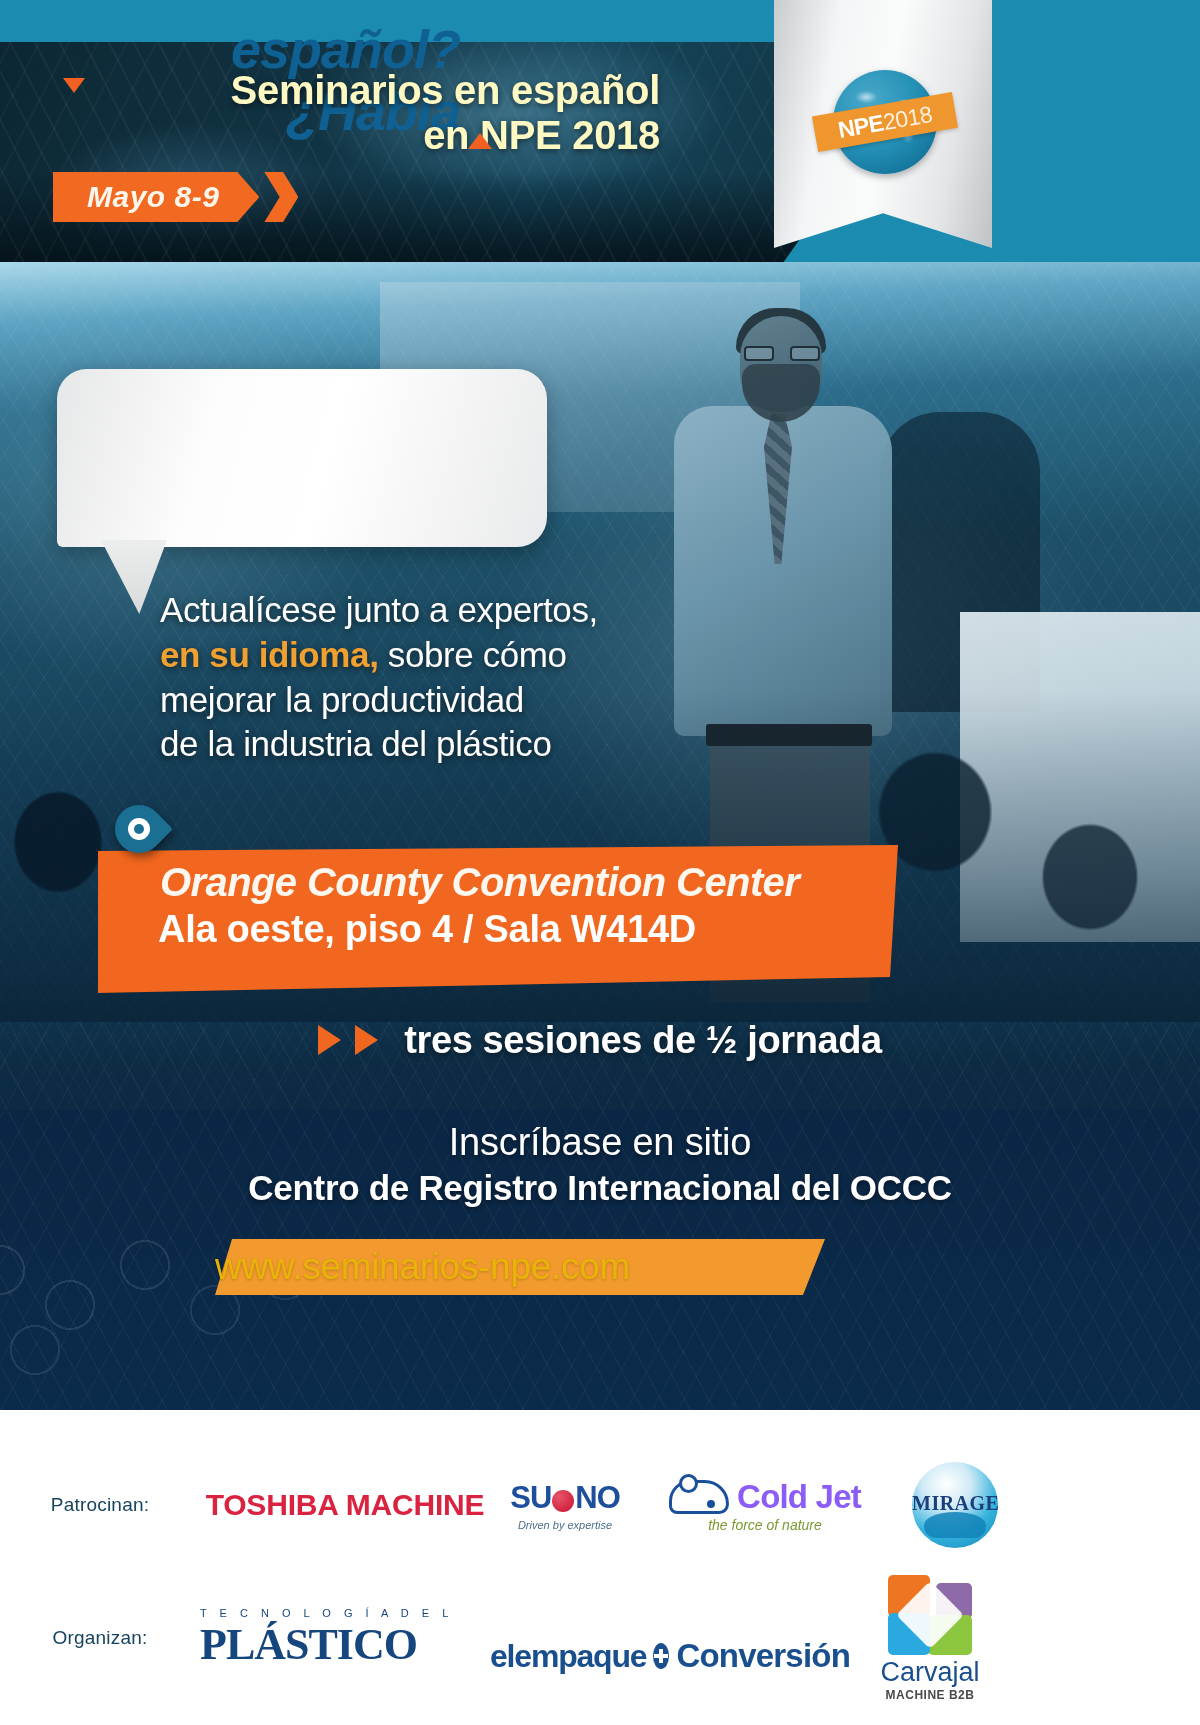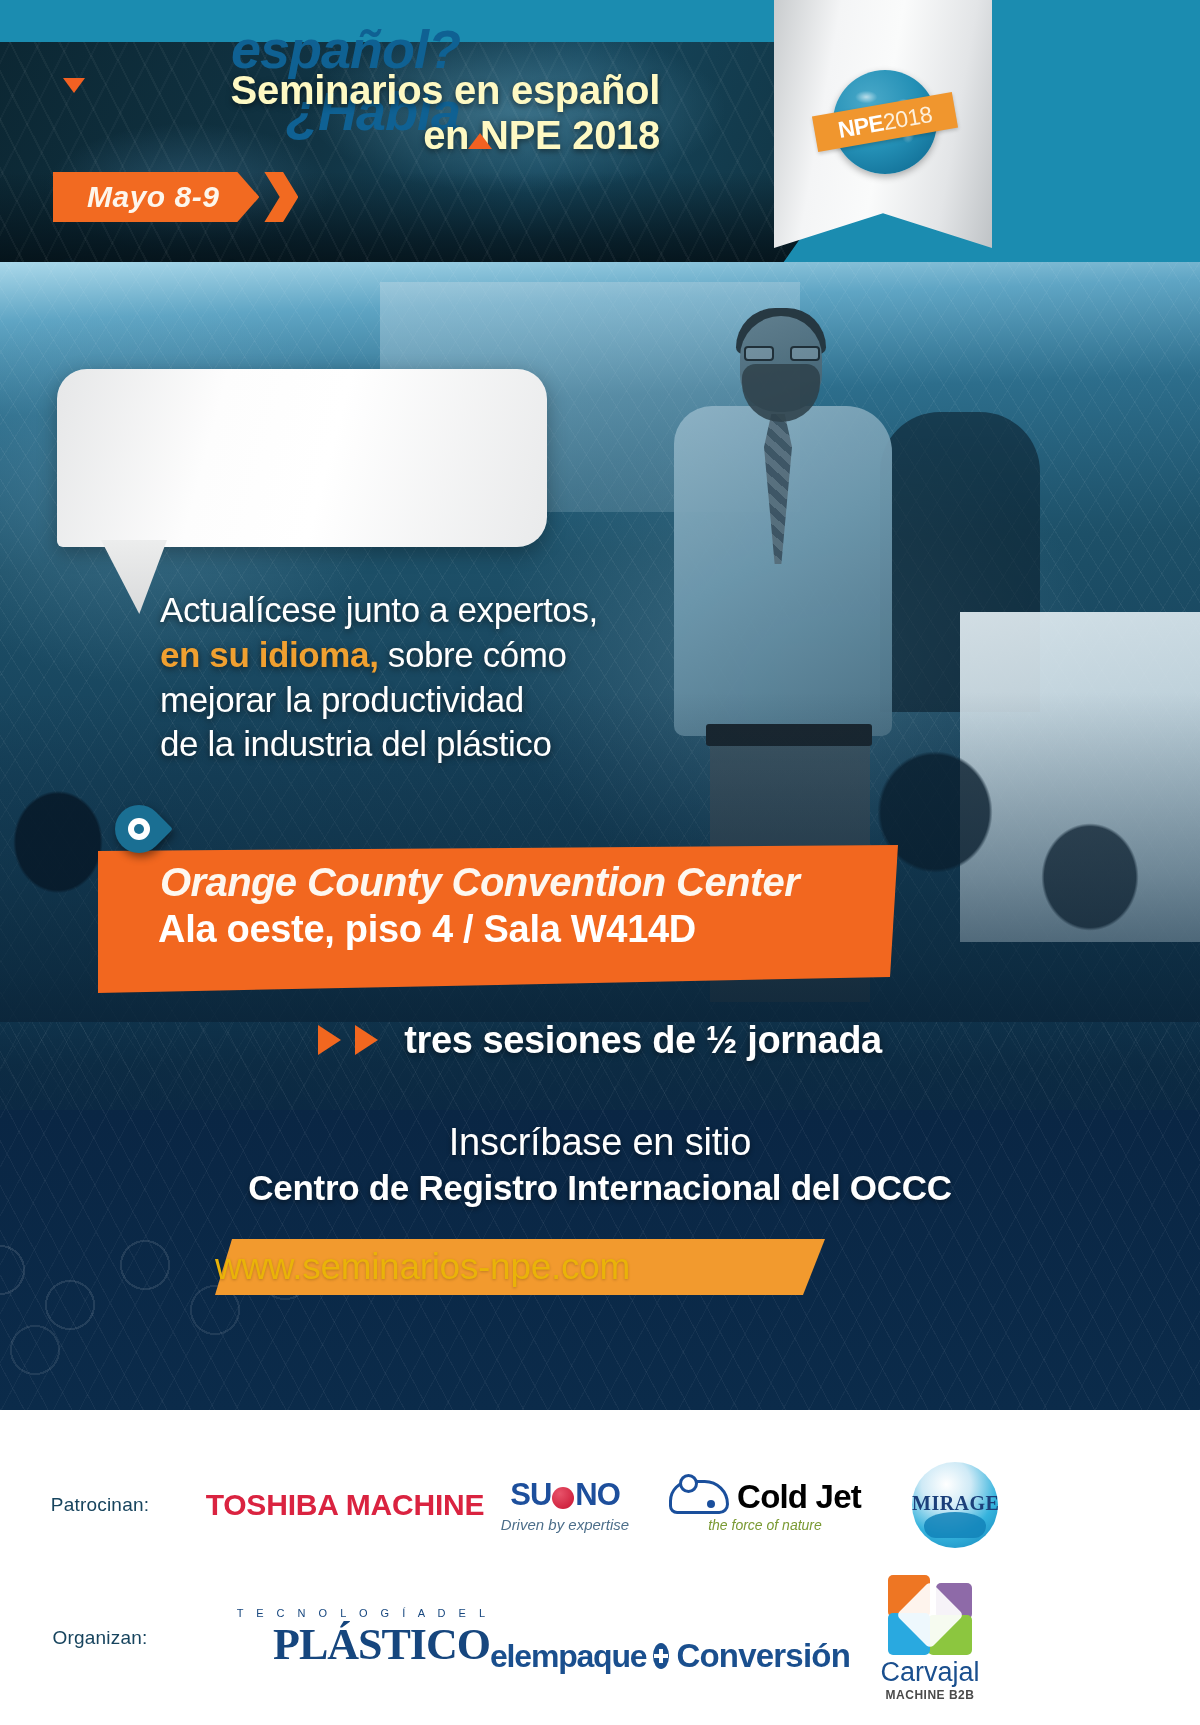--- a/index.html
+++ b/index.html
@@ -339,55 +339,55 @@
   .logo-toshiba{
     color:#da2340; font-weight:bold; font-size:30px; letter-spacing:-.2px;
     width:290px; text-align:center;
   }
   .logo-kasuono{ width:150px; text-align:center; position:relative; }
   .ks-top{ font-weight:bold; color:#1d4f9c; font-size:31px; letter-spacing:-1px; position:relative; }
   .ks-apple{
     display:inline-block; width:22px; height:22px; border-radius:50%;
     background:radial-gradient(circle at 35% 30%,#e8536a,#c81230); vertical-align:-4px; margin:0 1px;
   }
-  .ks-sub{ color:#4c6e8a; font-size:15px; font-style:italic; margin-top:3px; }
+  .ks-sub{ color:#4c6e8a; font-size:11px; font-style:italic; margin-top:3px; }
 
   .logo-coldjet{ width:250px; text-align:center; }
   .cj-main{ display:flex; align-items:center; justify-content:center; gap:8px; }
   .cj-bear{
     width:60px; height:34px; border:3px solid #1a4f9c; border-radius:26px 30px 12px 10px;
     position:relative; background:#fff;
   }
   .cj-bear:before{
     content:""; position:absolute; left:7px; top:-9px; width:13px;height:13px;
     border:3px solid #1a4f9c; border-radius:50%; background:#fff;
   }
   .cj-bear:after{
     content:""; position:absolute; right:11px; bottom:3px; width:8px;height:8px;
     border-radius:50%; background:#1a4f9c;
   }
-  .cj-word{ color:#000000; font-weight:bold; font-size:33px; letter-spacing:-.8px; }
+  .cj-word{ color:#8b5cf6; font-weight:bold; font-size:33px; letter-spacing:-.8px; }
   .cj-sub{ color:#7a9a33; font-size:14px; font-style:italic; margin-top:1px; }
 
   .logo-mirage{ width:130px; text-align:center; position:relative; }
   .mir-ball{
     width:86px; height:86px; border-radius:50%; margin:0 auto; position:relative;
     background:radial-gradient(circle at 40% 26%, #ffffff 0%, #cfeaf6 30%, #35b3dd 62%, #1282b8 100%);
   }
   .mir-word{
     position:absolute; left:0; top:30px; width:100%; text-align:center;
     color:#1b3f7a; font-weight:bold; font-size:20px; letter-spacing:.5px;
     font-family:"Liberation Serif", serif;
   }
   .mir-wave{
     position:absolute; left:12px; bottom:10px; width:62px; height:26px;
     background:#1282b8; border-radius:50% 50% 12px 12px; opacity:.85;
   }
 
-  .logo-plastico{ width:290px; text-align:right; }
+  .logo-plastico{ width:290px; text-align:left; }
   .pl-top{ color:#16467e; font-size:11px; letter-spacing:5px; }
   .pl-main{ color:#16467e; font-weight:bold; font-size:44px; letter-spacing:-1px; font-family:"Liberation Serif", serif; }
 
   .logo-empaque{ width:360px; text-align:center; display:flex; align-items:center; justify-content:center; gap:7px;margin-top:36px; }
   .ee-1{ color:#1a4f8e; font-weight:bold; font-size:32px; letter-spacing:-1.2px; }
   .ee-plus{
     width:26px;height:26px;border-radius:50%;background:#1a4f8e; position:relative; display:inline-block;
   }
   .ee-plus:before,.ee-plus:after{
     content:""; position:absolute; background:#fff; left:50%; top:50%; transform:translate(-50%,-50%);

